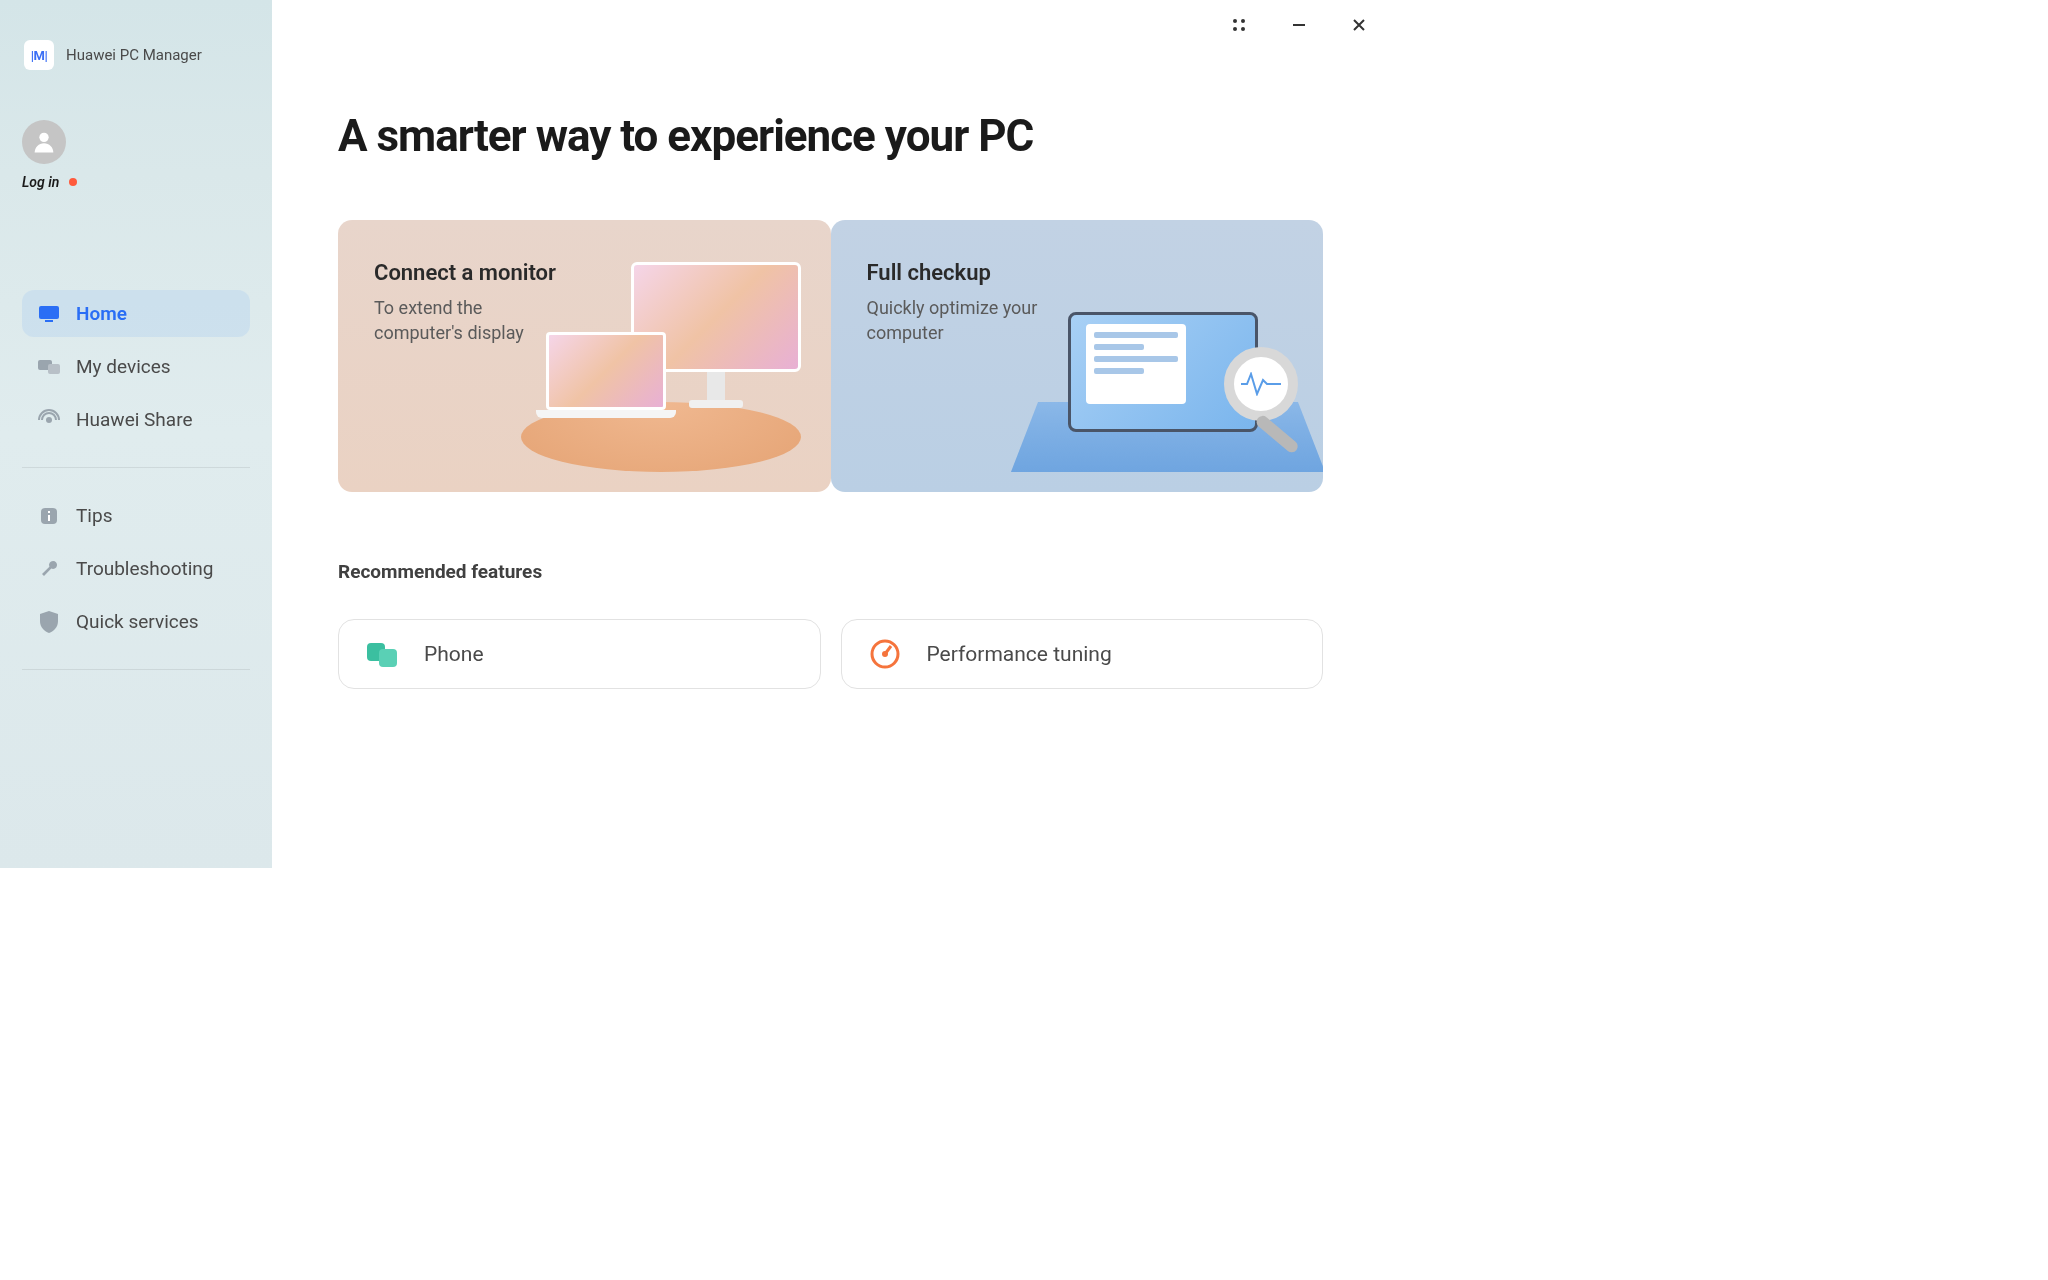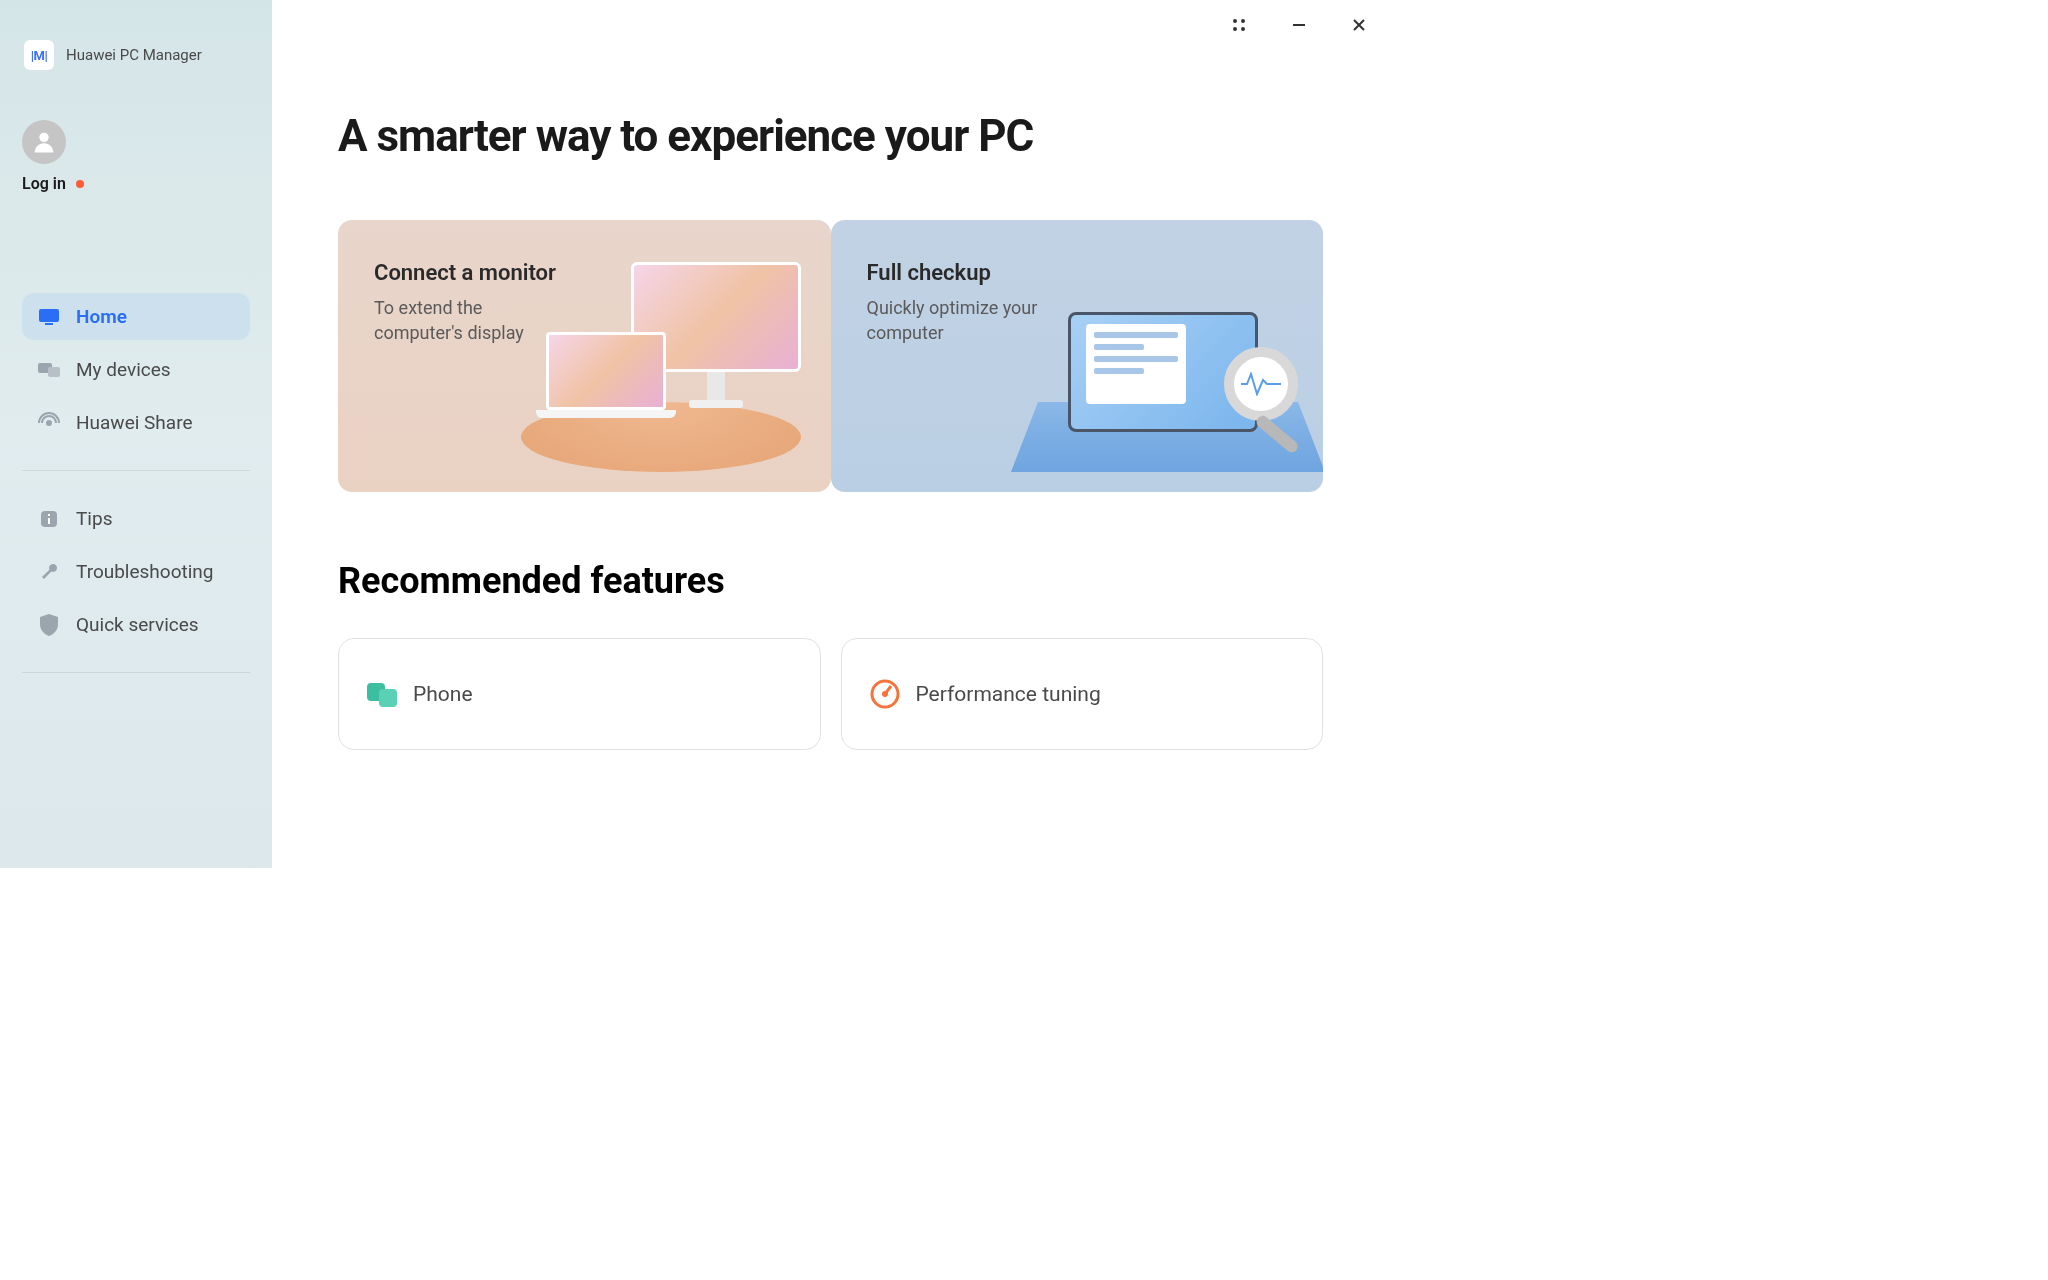--- a/index.html
+++ b/index.html
@@ -81,23 +81,24 @@
   fill: #ffffff;
 }
 
 .login-row {
   display: flex;
   align-items: center;
   gap: 10px;
 }
 
 .login-text {
-  font-size: 16px;
+  font-size: 14px;
   font-weight: 600;
   color: #1a1a1a;
+  font-style: italic;
 }
 
 .notification-dot {
   width: 8px;
   height: 8px;
   border-radius: 50%;
   background: #ff5a3c;
 }
 
 .nav-section {
@@ -346,41 +347,41 @@
   width:50px;
   height:12px;
   background:#b8b8b8;
   border-radius:6px;
   transform: rotate(40deg);
   transform-origin: left;
 }
 
 
 .section-title {
-  font-size: 36px;
+  font-size: 19px;
   font-weight: 700;
-  color: #000000;
+  color: #404040;
   margin-top: 68px;
 }
 
 .feature-row {
   display: flex;
   gap: 20px;
   margin-top: 36px;
 }
 
 .feature-card {
   flex: 1;
-  height: 112px;
+  height: 70px;
   border: 1px solid #e2e2e2;
   border-radius: 16px;
   display: flex;
   align-items: center;
   padding: 0 26px;
-  gap: 14px;
+  gap: 25px;
   cursor: pointer;
 }
 
 .feature-icon {
   width: 34px;
   height: 34px;
   display:flex;
   align-items:center;
   justify-content:center;
 }

